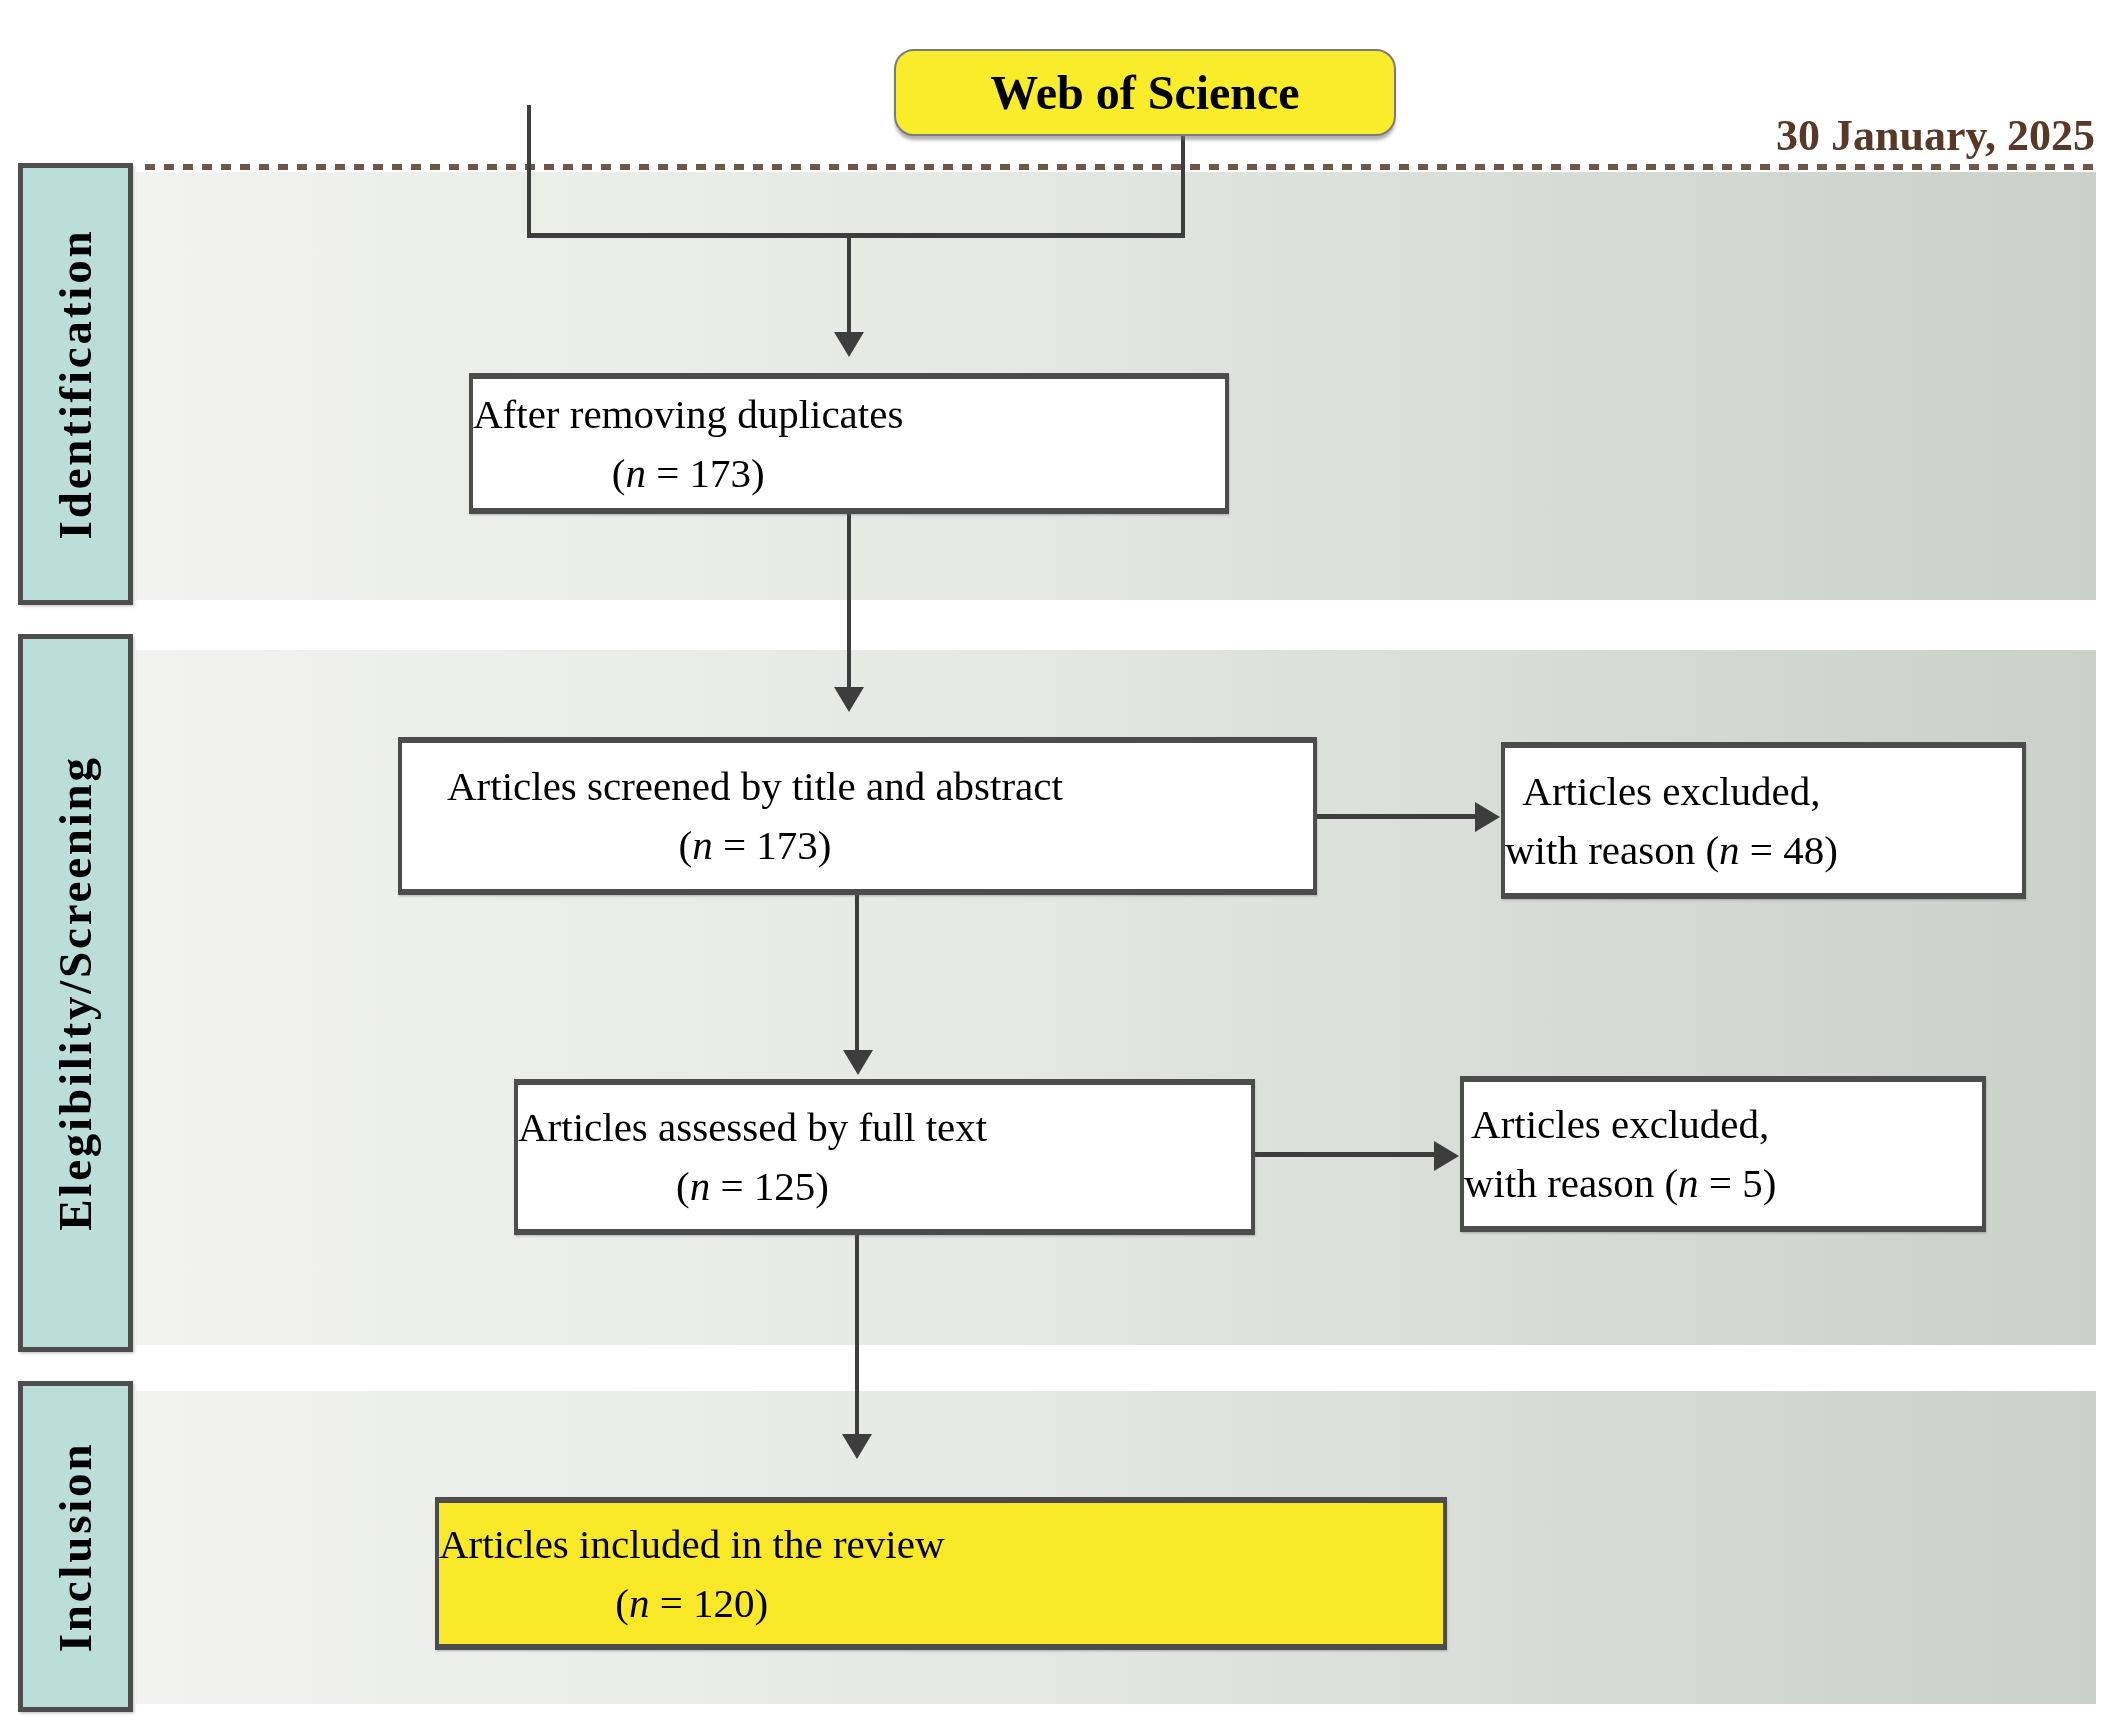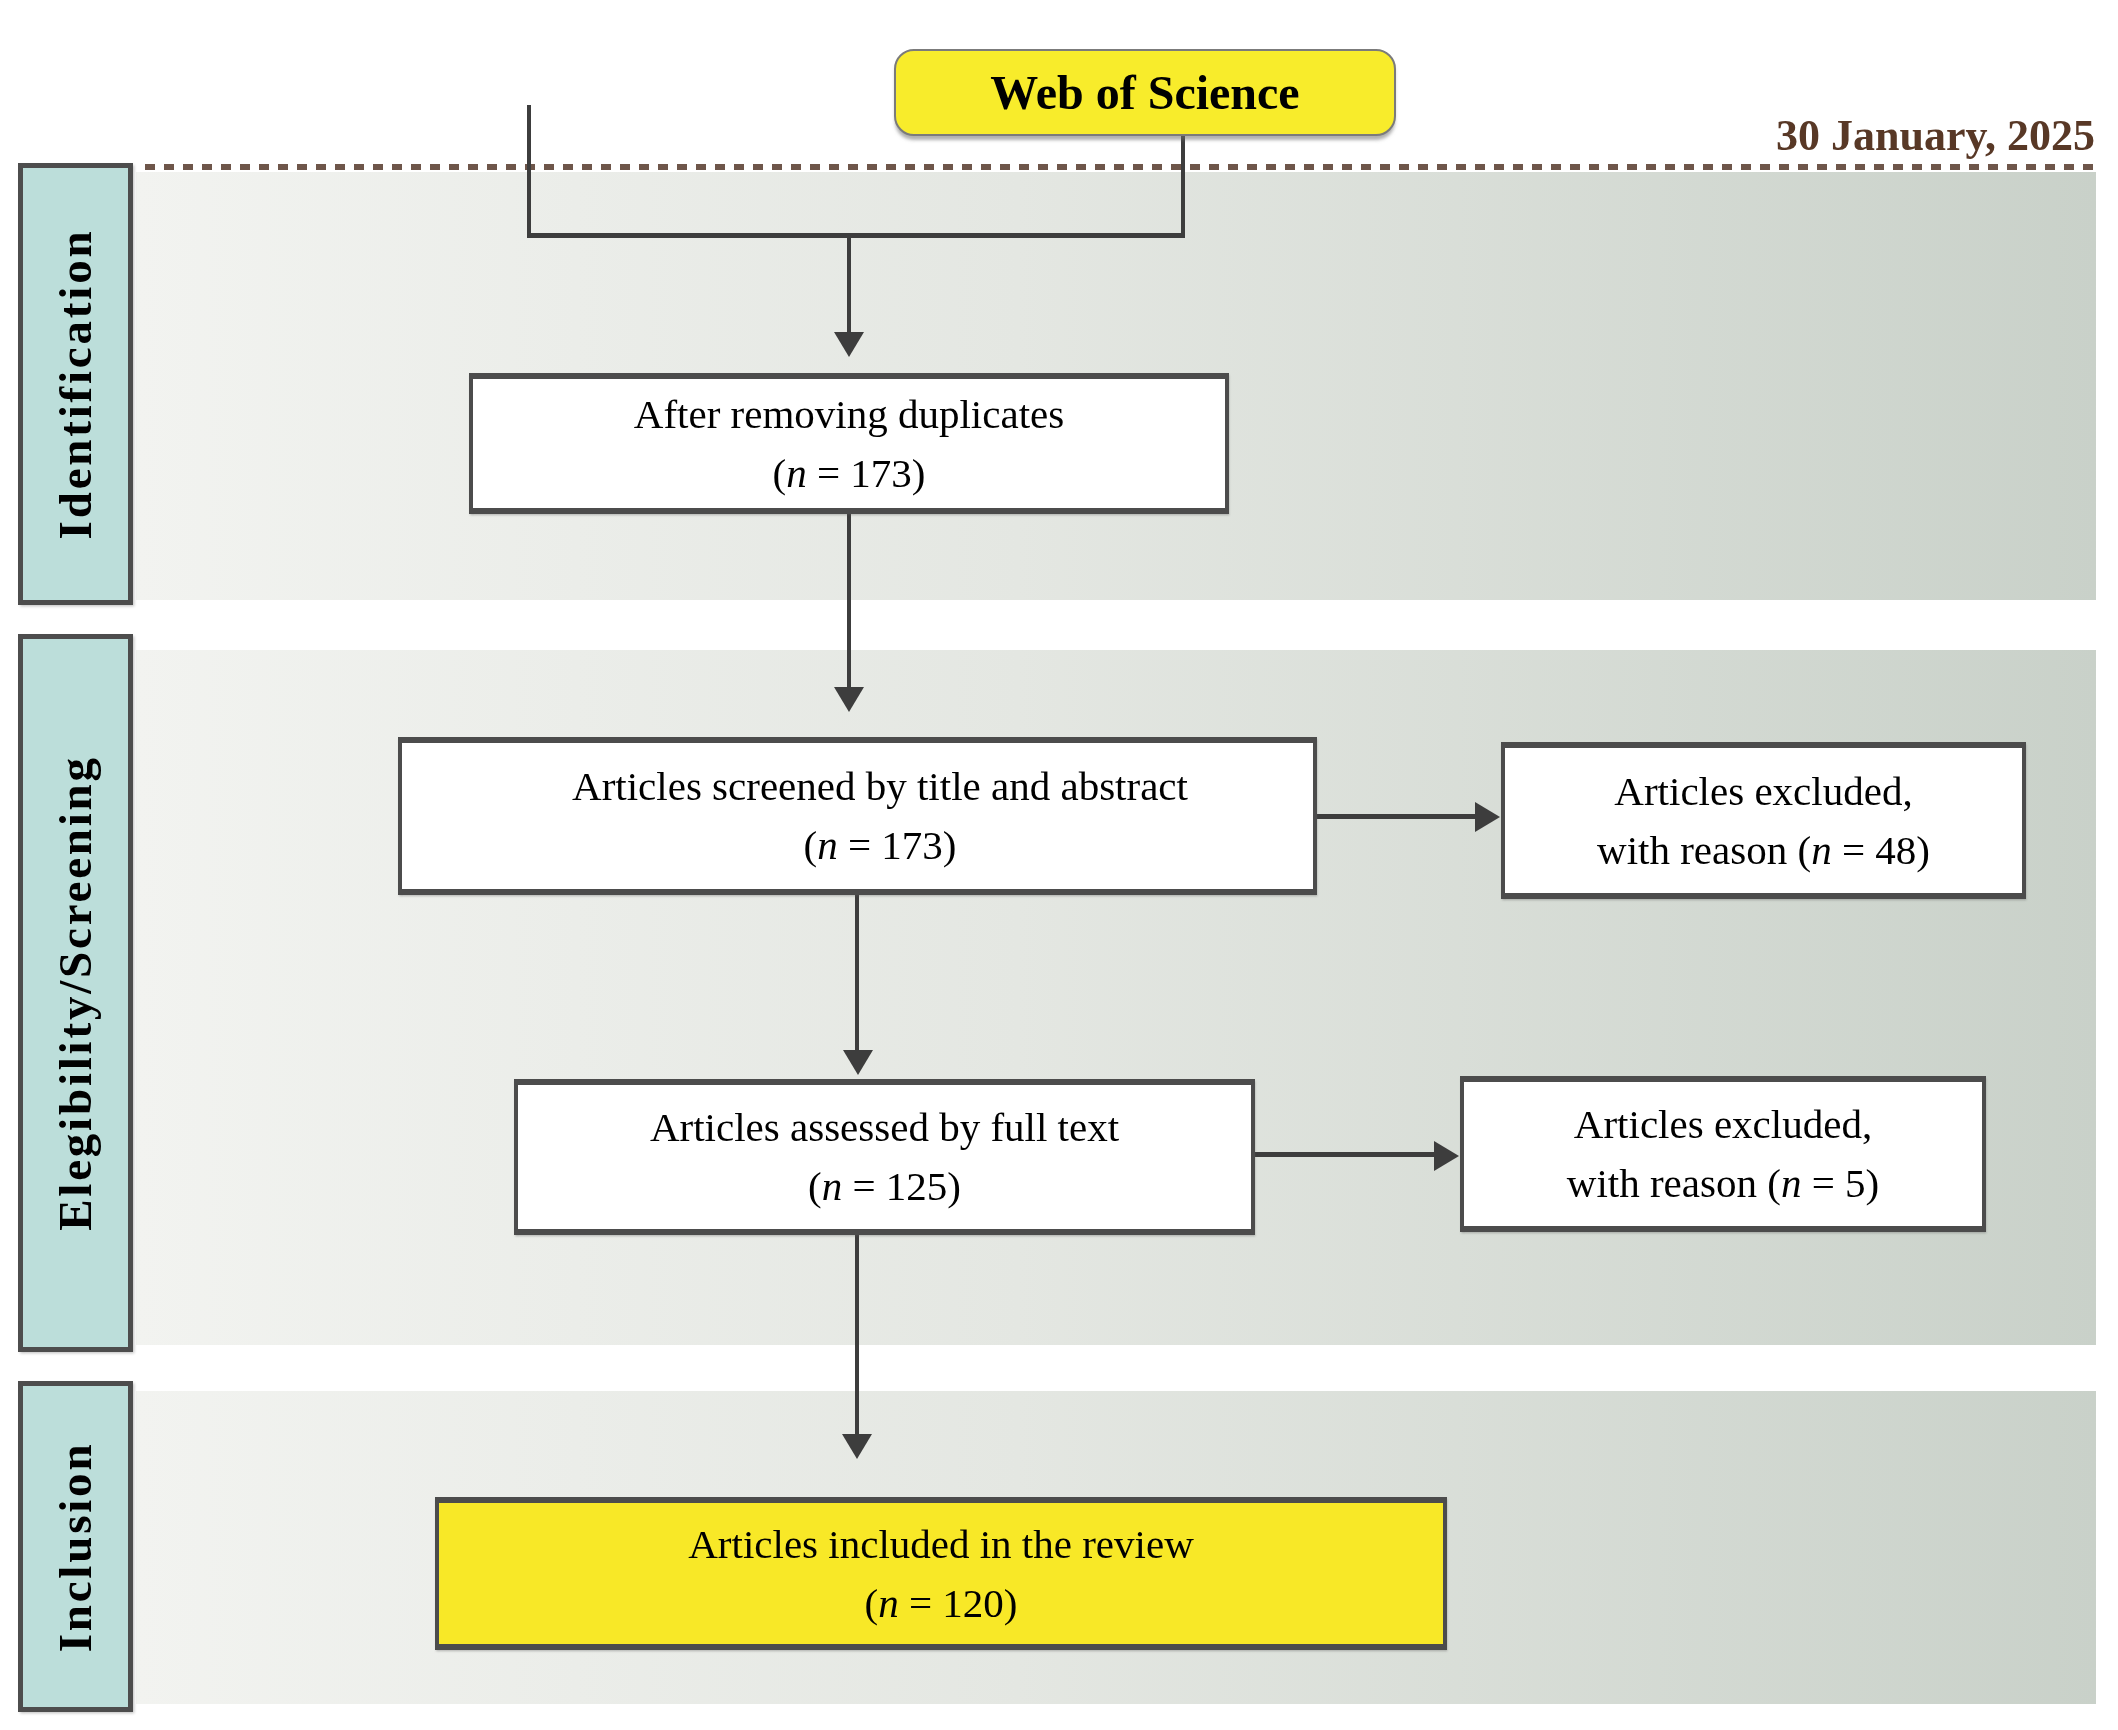--- a/index.html
+++ b/index.html
@@ -48,21 +48,21 @@
   }
   .head-right{
     position:absolute;width:0;height:0;
     border-top:15px solid rgba(0,0,0,0);border-bottom:15px solid rgba(0,0,0,0);
     border-left:25.4px solid #3d3d3d;
   }
   
   .fbox{
     position:absolute;box-sizing:border-box;background:#ffffff;
     border:4.2px solid #4c4c4c;border-top-width:6.4px;border-bottom-width:6.4px;
-    display:flex;align-items:center;justify-content:center;text-align:center;
+    display:flex;align-items:center;justify-content:flex-start;text-align:center;
     box-shadow:1.4px 2.1px 2.1px rgba(90,90,90,.4);
   }
   .fbox.yellow{background:#f8e827;}
   .btxt{font-size:41px;line-height:59px;}
   .btxt .l1,.btxt .l2{display:block;}
   .btxt i{font-style:italic;}
 </style>
 </head>
 <body>
 

